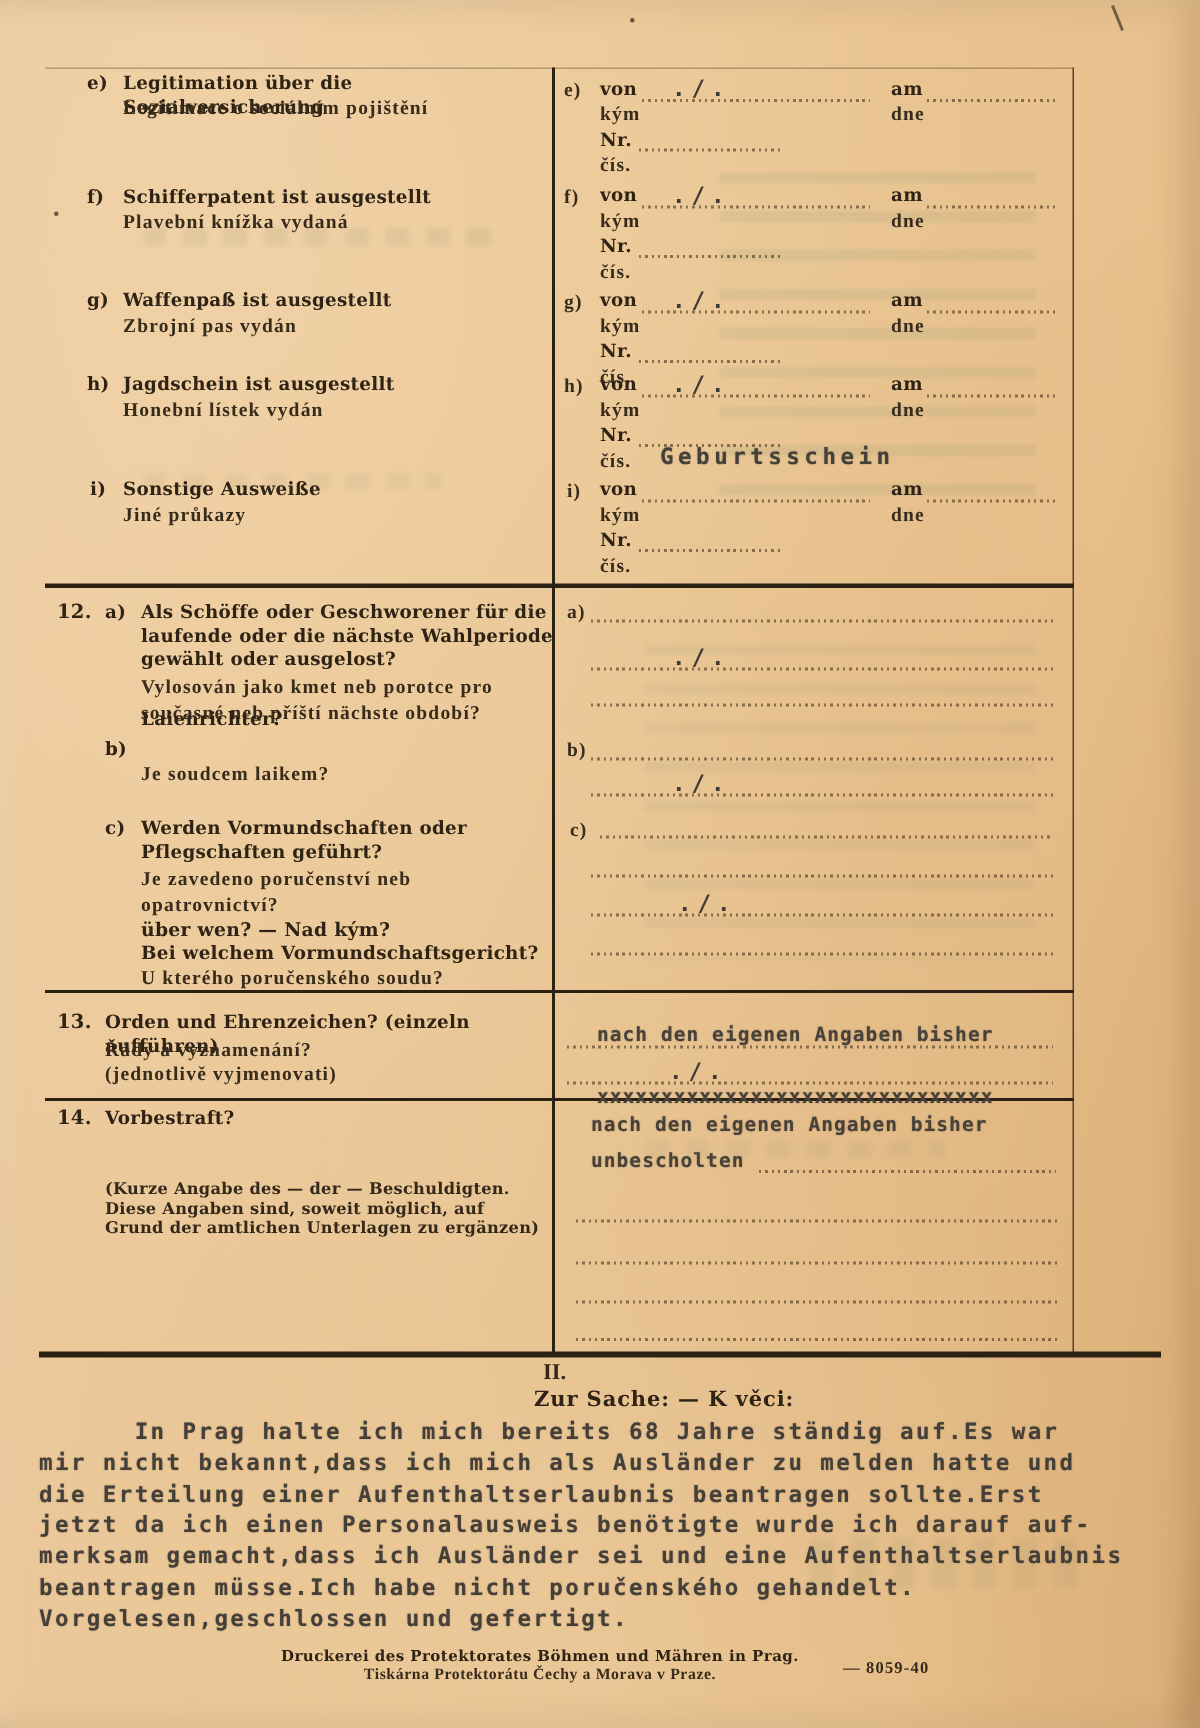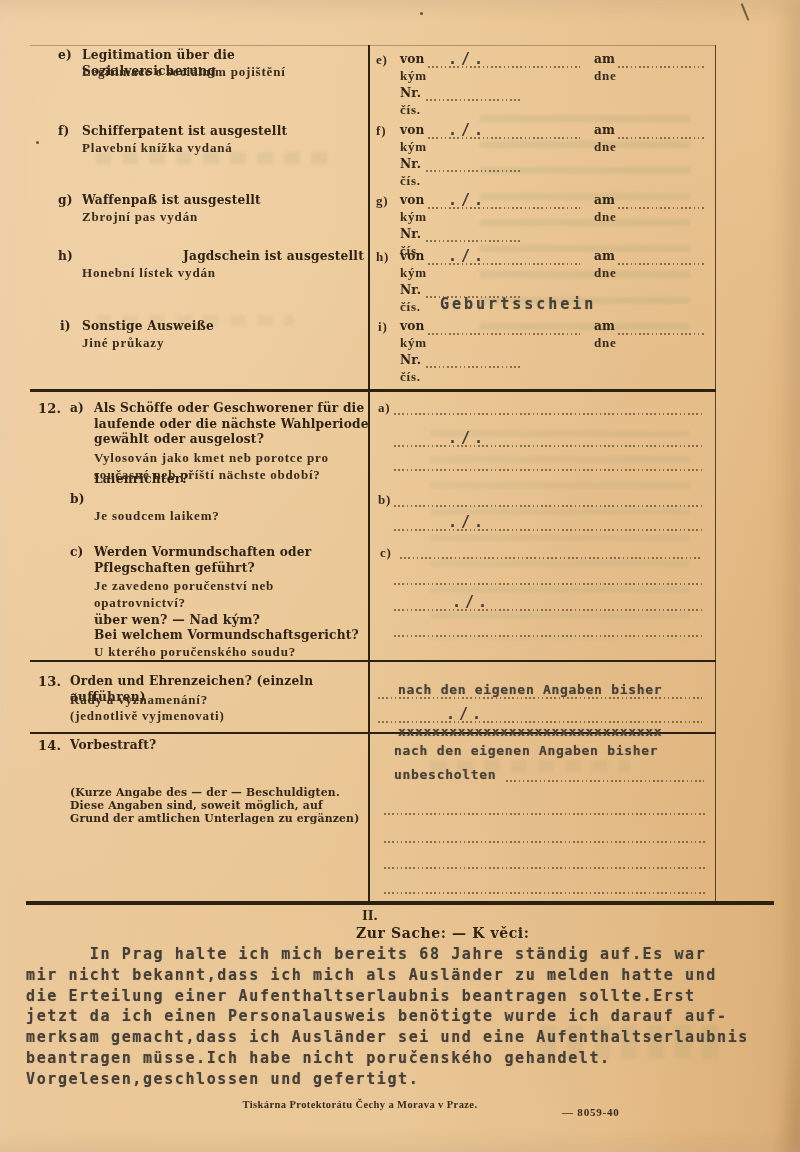--- a/index.html
+++ b/index.html
@@ -77,21 +77,21 @@
   </div>
   
   <div class="abs" style="left:58px;top:193px;width:306px;">
     <span class="de abs" style="left:0;top:0;">g)</span>
     <div class="de abs" style="left:24px;top:0;width:282px;">Waffenpaß ist ausgestellt</div>
     <div class="cs abs" style="left:24px;top:16px;width:282px;">Zbrojní pas vydán</div>
   </div>
   
   <div class="abs" style="left:58px;top:249px;width:306px;">
     <span class="de abs" style="left:0;top:0;">h)</span>
-    <div class="de abs" style="left:24px;top:0;width:282px;text-align:right;">Jagdschein ist ausgestellt</div>
+    <div class="de abs" style="left:24px;top:0;width:282px;">Jagdschein ist ausgestellt</div>
     <div class="cs abs" style="left:24px;top:16px;width:282px;">Honební lístek vydán</div>
   </div>
   
   <div class="abs" style="left:58px;top:319px;width:306px;">
     <span class="de abs" style="left:2px;top:0;">i)</span>
     <div class="de abs" style="left:24px;top:0;width:282px;">Sonstige Ausweiße</div>
     <div class="cs abs" style="left:24px;top:16px;width:282px;">Jiné průkazy</div>
   </div>
 
   
@@ -232,17 +232,18 @@
     <div class="tw-body">mir nicht bekannt,dass ich mich als Ausländer zu melden hatte und</div>
     <div class="tw-body">die Erteilung einer Aufenthaltserlaubnis beantragen sollte.Erst</div>
     <div class="tw-body">jetzt da ich einen Personalausweis benötigte wurde ich darauf auf-</div>
     <div class="tw-body">merksam gemacht,dass ich Ausländer sei und eine Aufenthaltserlaubnis</div>
     <div class="tw-body">beantragen müsse.Ich habe nicht poručenského gehandelt.</div>
     <div class="tw-body">Vorgelesen,geschlossen und gefertigt.</div>
   </div>
 
   
   <div class="abs" style="left:160px;top:1099px;width:400px;text-align:center;">
+    <div class="de" style="font-size:10px;line-height:12px;letter-spacing:.3px;">Druckerei des Protektorates Böhmen und Mähren in Prag.</div>
     <div class="cs" style="font-size:10.5px;line-height:12px;letter-spacing:.4px;">Tiskárna Protektorátu Čechy a Morava v Praze.</div>
   </div>
   <div class="cs abs" style="left:562px;top:1104px;font-size:11px;">— 8059-40</div>
 
 </div>
 
 </body></html>

